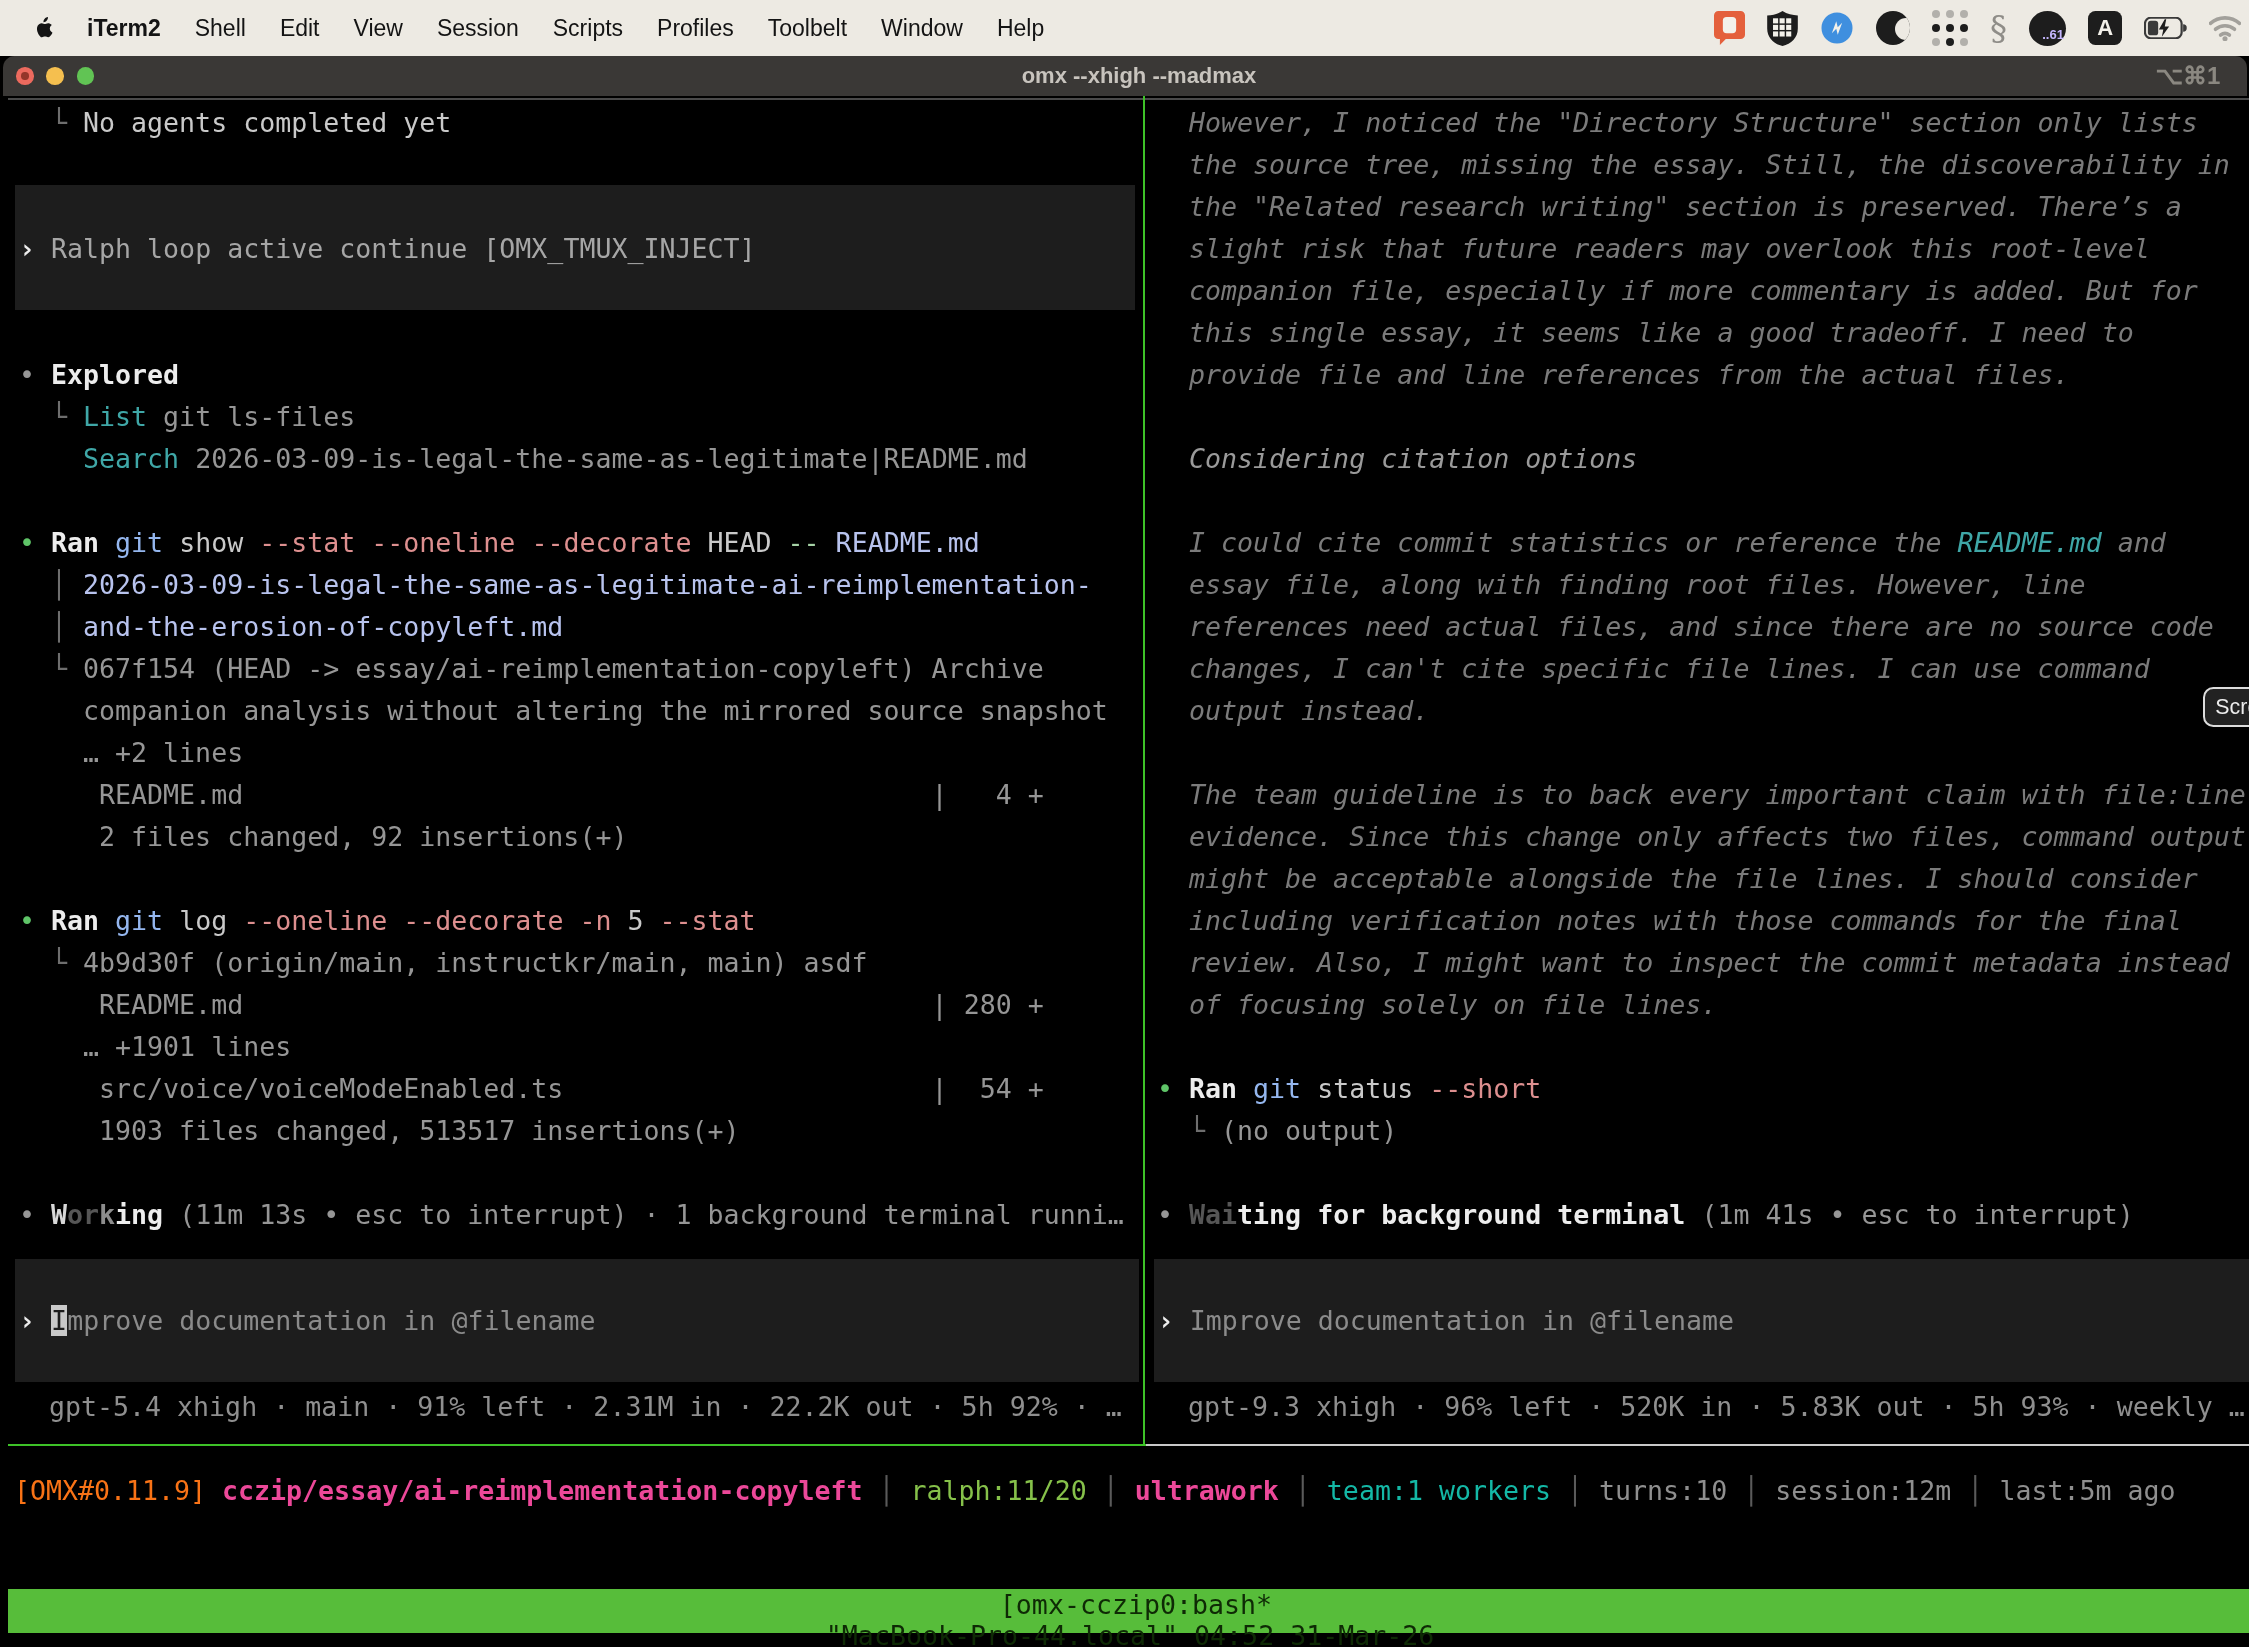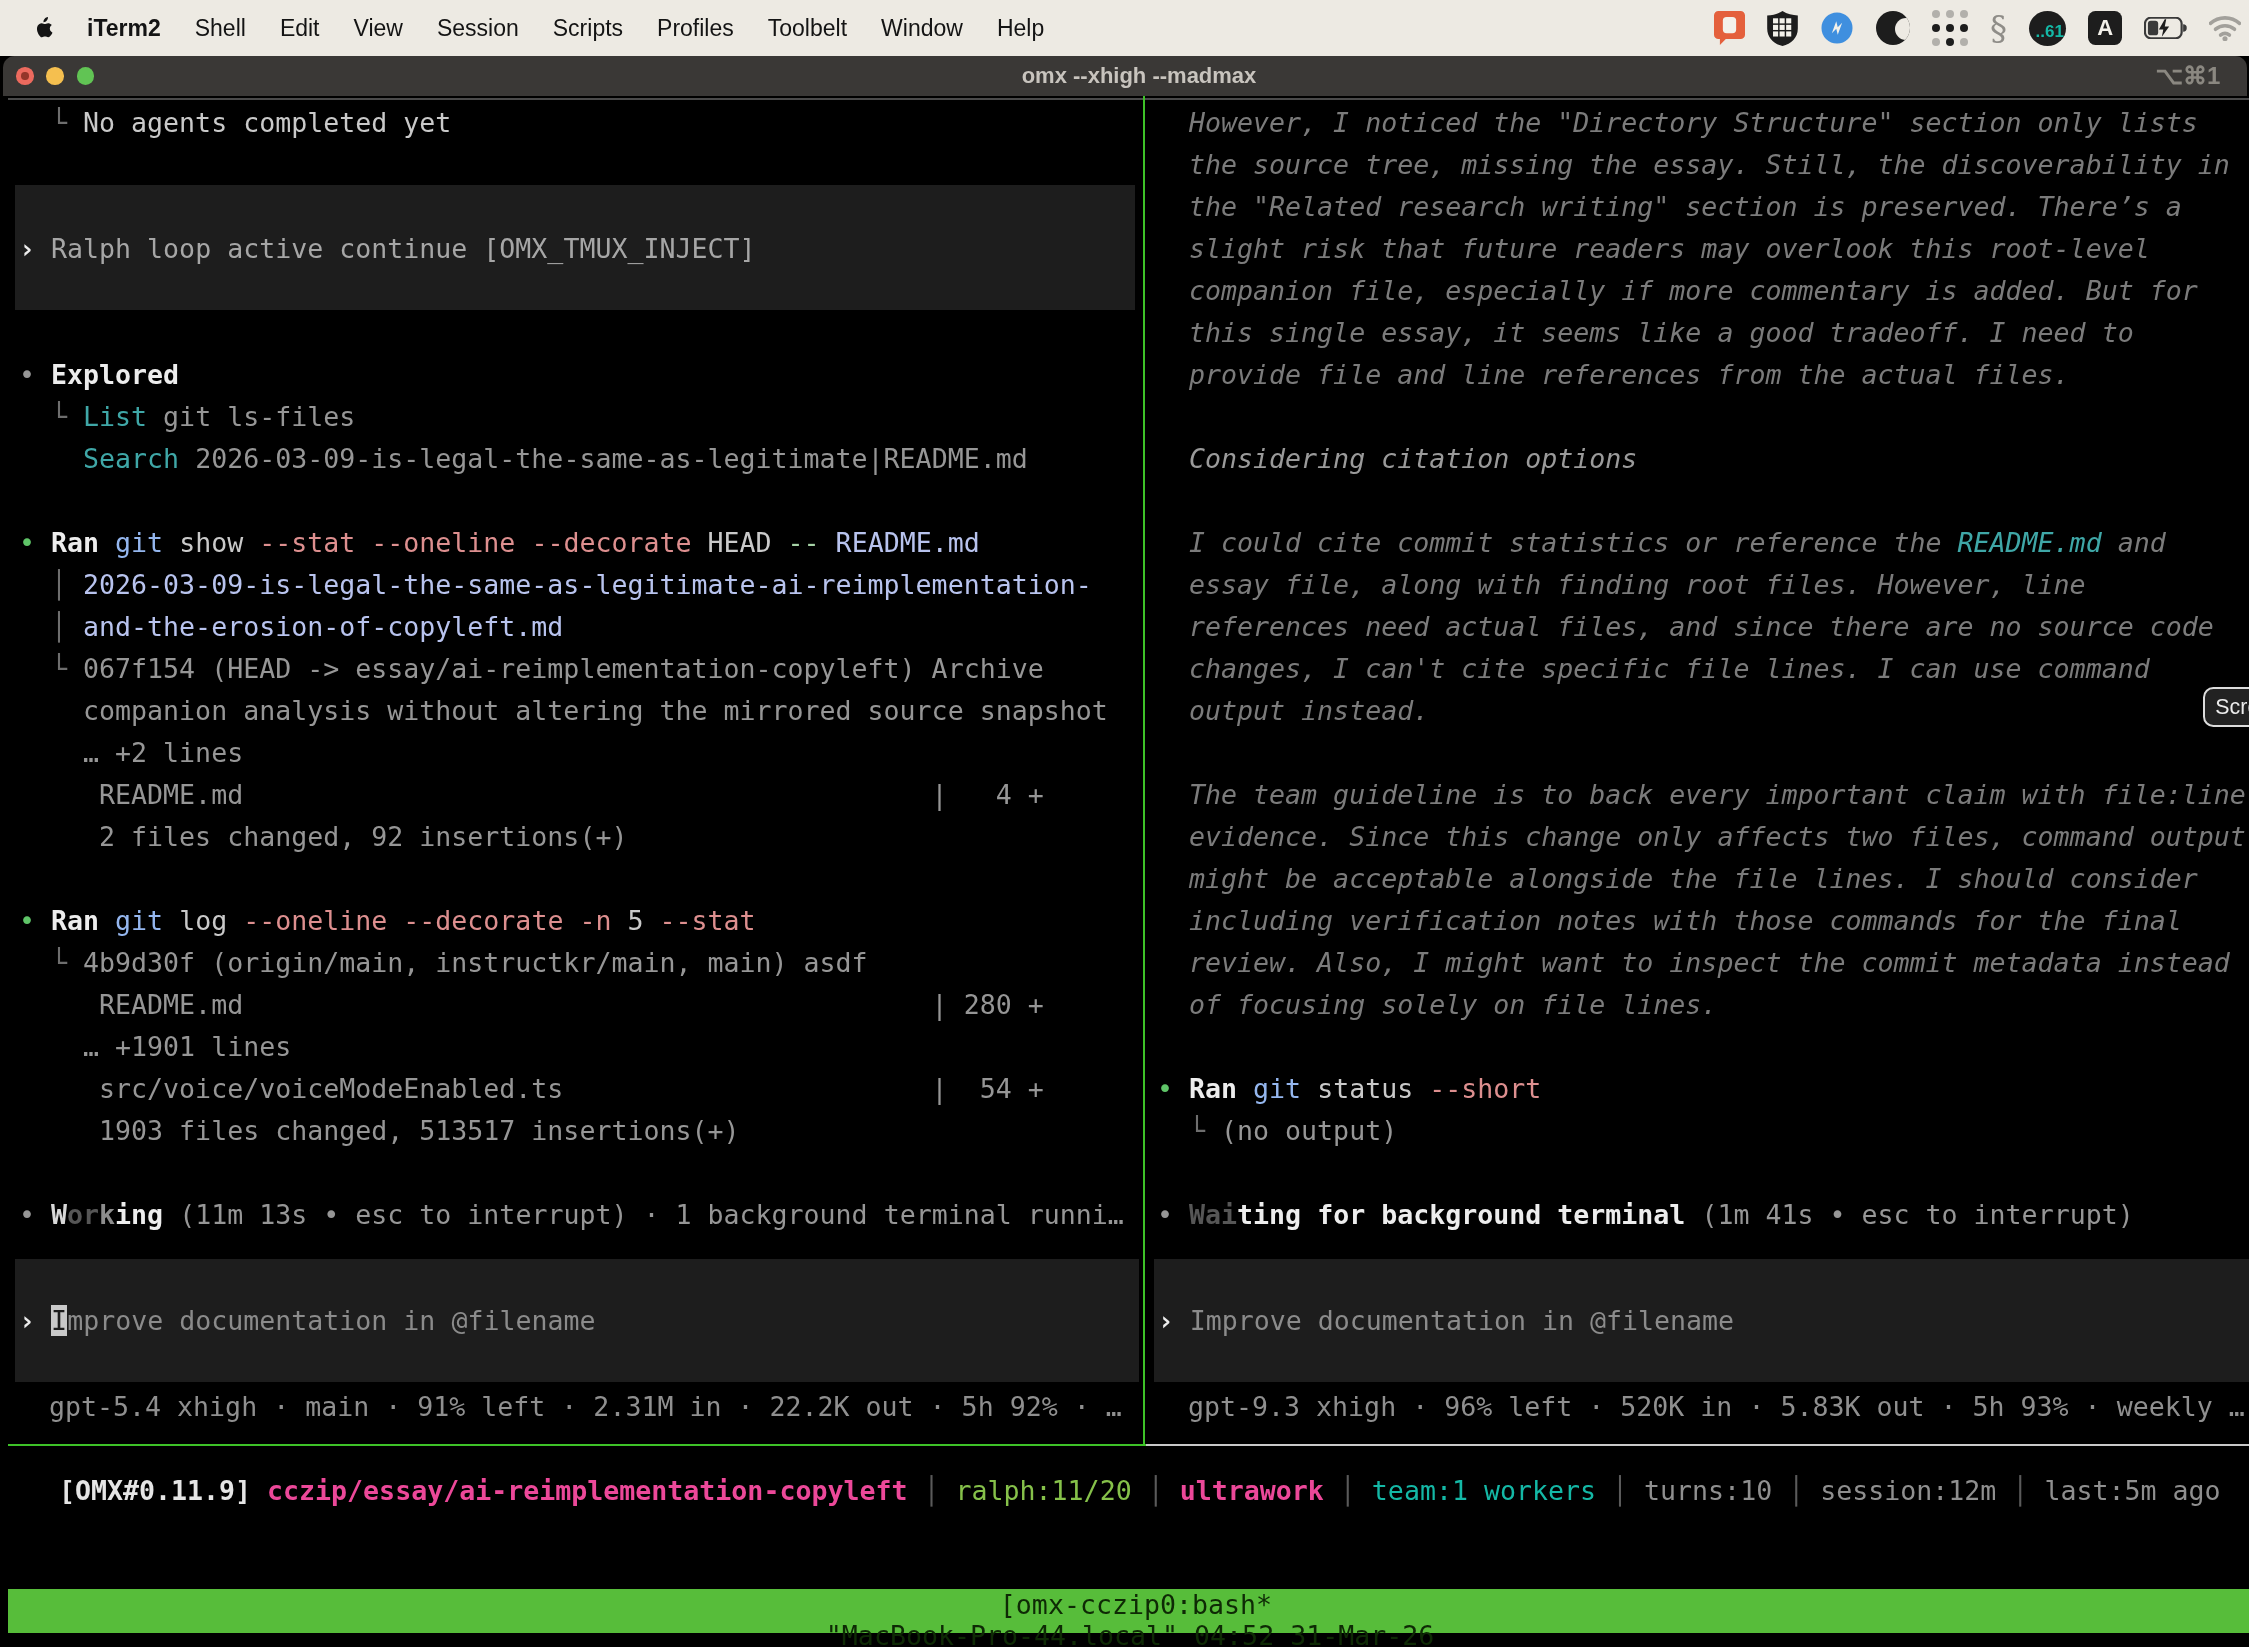--- a/index.html
+++ b/index.html
@@ -14,21 +14,21 @@
   .mi{display:flex;align-items:center;justify-content:center;}
   .mi-record{width:31px;height:34px;}
   .mi-shield{width:31px;height:35px;}
   .mi-seal{width:34px;height:34px;}
   .mi-crescent{width:34px;height:34px;border-radius:50%;background:#1d1d1d;position:relative;overflow:hidden;}
   .mi-crescent::after{content:"";position:absolute;left:19px;top:6.6px;width:22px;height:22px;border-radius:50%;background:#edeae3;}
   .mi-dots{display:grid;grid-template-columns:repeat(3,1fr);gap:5.9px;}
   .mi-dots i{width:8px;height:8px;border-radius:50%;display:block;}
   .dg{background:#b2b0ab;} .db{background:#1d1d1d;}
   .mi-squiggle{font-family:"DejaVu Serif",serif;font-size:34px;color:#8f8d88;line-height:1;}
-  .mi-gauge{width:37px;height:35px;background:#1d1d1d;border-radius:50% 50% 50% 50%;color:#14b8a6;font-family:"Liberation Sans",sans-serif;font-size:17px;font-weight:bold;display:flex;align-items:flex-end;justify-content:flex-end;padding:0 2.2px 3.7px 0;box-sizing:border-box;text-align:right;}
+  .mi-gauge{width:37px;height:35px;background:#1d1d1d;border-radius:50% 50% 50% 50%;color:#c4b5fd;font-family:"Liberation Sans",sans-serif;font-size:13px;font-weight:bold;display:flex;align-items:flex-end;justify-content:flex-end;padding:0 2.2px 3.7px 0;box-sizing:border-box;text-align:right;}
   .mi-a{width:34px;height:34px;background:#1d1d1d;border-radius:7.4px;color:#f3f1ea;font-family:"Liberation Sans",sans-serif;font-size:22px;font-weight:bold;display:flex;align-items:center;justify-content:center;}
   .mi-batt{width:43px;height:22px;}
   .mi-wifi{width:32px;height:25px;}
   
   .titlebar{position:absolute;left:3px;top:56px;width:2244px;height:40px;background:#3a3836;border-radius:11.8px 11.8px 0 0;}
   .lights{position:absolute;left:13.3px;top:11px;display:flex;gap:12.5px;}
   .light{width:17.7px;height:17.7px;border-radius:50%;position:relative;}
   .light.red{background:#ec6a5e;}
   .light.red::after{content:"";position:absolute;left:5.2px;top:5.2px;width:7.4px;height:7.4px;border-radius:50%;background:#93362a;}
   .light.yellow{background:#f5bf4f;}
@@ -72,21 +72,21 @@
   .c-dgrn{color:#a6d2a6;}
   .c-it{color:#7b7b7b;font-style:italic;}
   .c-itb{color:#9a9a9a;font-style:italic;font-weight:normal;}
   .c-itcy{color:#3fa7a7;font-style:italic;}
   .c-shW{color:#d8d8d8;font-weight:bold;}
   .c-shD{color:#565656;font-weight:bold;}
   .c-shM{color:#8d8d8d;font-weight:bold;}
   .c-shB{color:#ededed;font-weight:bold;}
   .c-cur{background:#c9c9c9;color:#1d1d1d;}
   .c-inp{color:#8b8b8b;}
-  .c-omxw{color:#e5e5e5;font-weight:bold;margin-left:45px;}
+  .c-omxw{color:#f97316;font-weight:normal;}
   .c-omxcy{color:#ec4899;font-weight:bold;}
   .c-omxlime{color:#86c14a;}
   .c-omxgrn{color:#14b8a6;}
   .c-omxgray{color:#8f8f8f;}
   .c-sep{color:#5a5a5a;}
 </style>
 </head>
 <body>
 
 <div class="screen">

